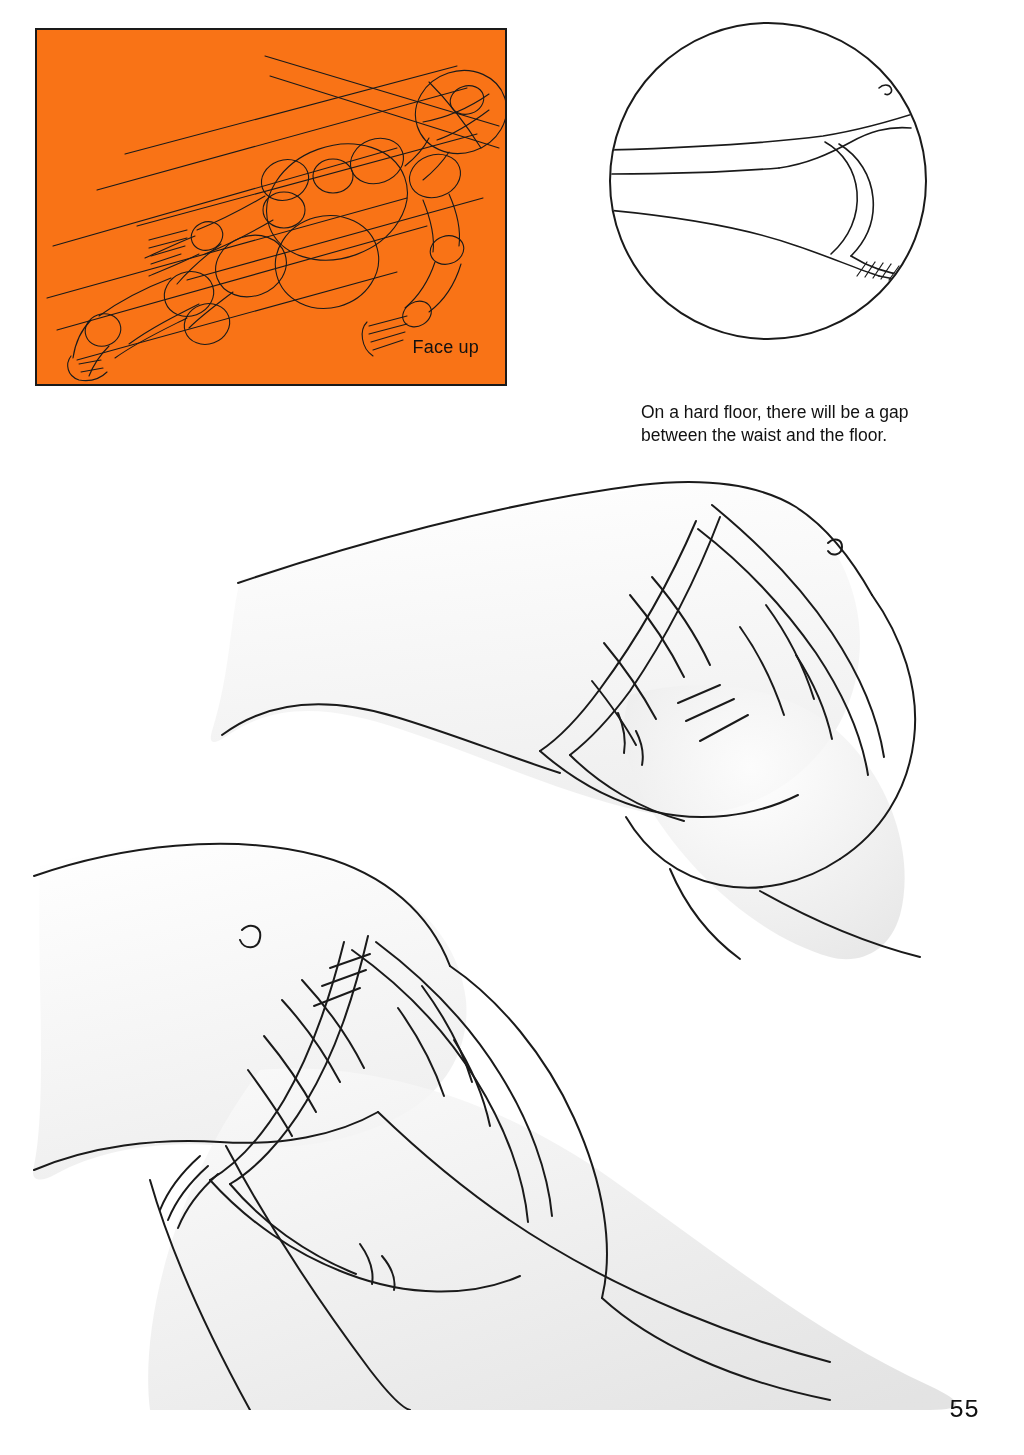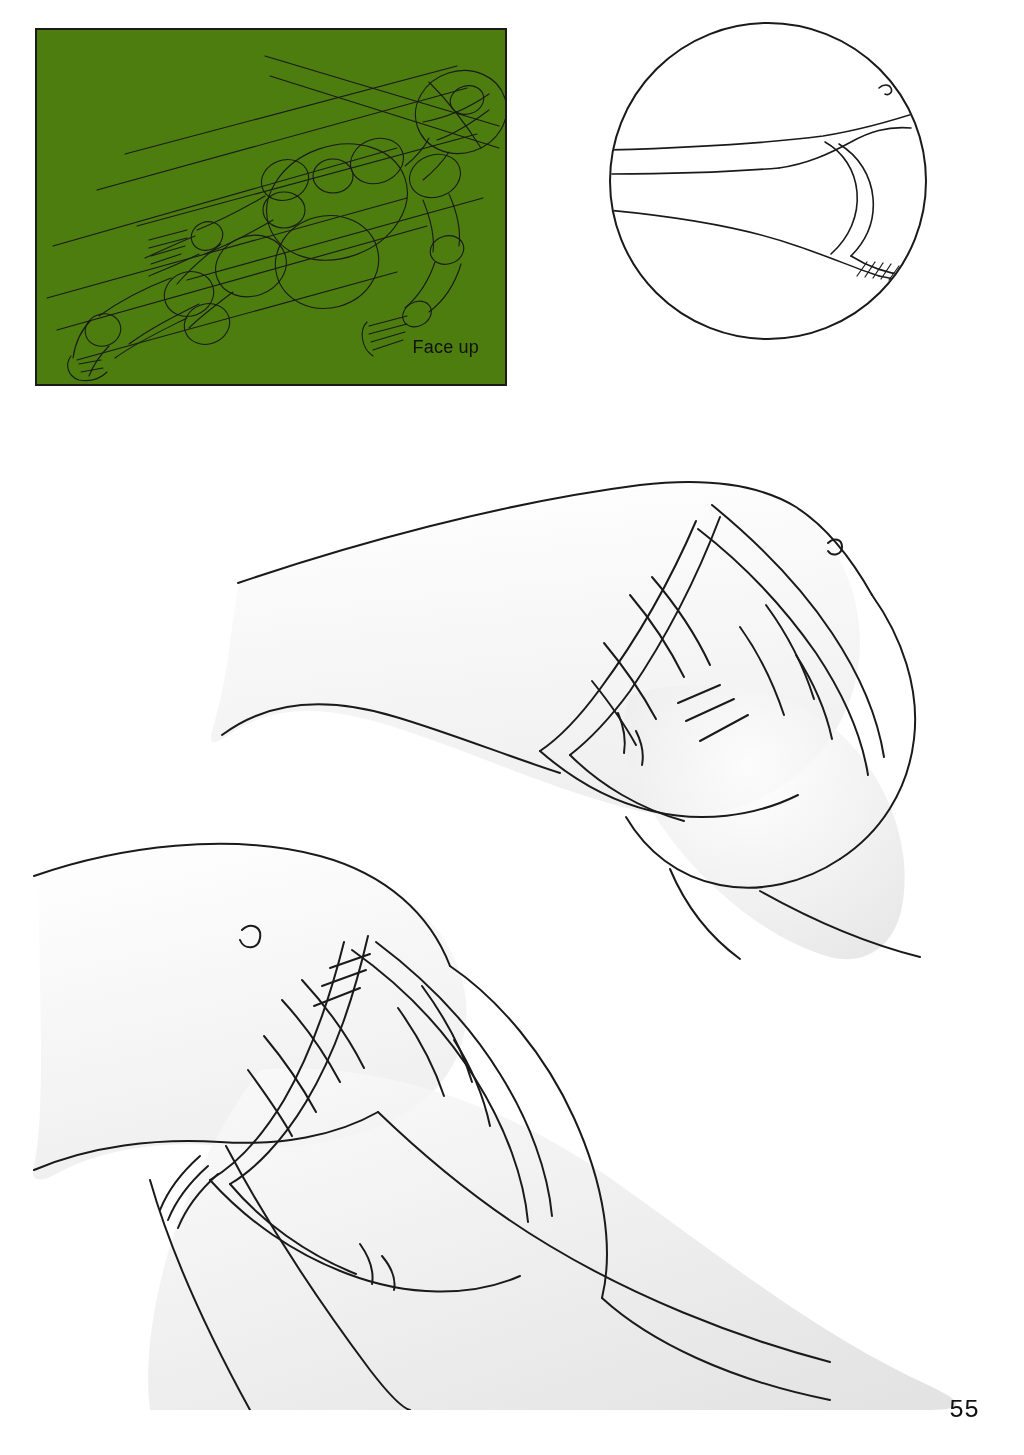--- a/index.html
+++ b/index.html
@@ -24,21 +24,21 @@
 
   
   .figure-box {
     position: absolute;
     left: 35px;
     top: 28px;
     width: 472px;
     height: 358px;
     border: 2px solid #1a1a1a;
     box-sizing: border-box;
-    background: #4d7c0f;
+    background: #f97316;
     overflow: hidden;
   }
   .figure-box svg { display: block; }
 
   .figure-caption {
     position: absolute;
     right: 26px;
     bottom: 26px;
     font-size: 18px;
     letter-spacing: 0.2px;
@@ -211,20 +211,24 @@
           <line x1="272" y1="239" x2="262" y2="254"></line>
           <line x1="280" y1="240" x2="270" y2="255"></line>
           <line x1="288" y1="242" x2="278" y2="256"></line>
           <line x1="296" y1="244" x2="287" y2="257"></line>
           <line x1="304" y1="246" x2="296" y2="258"></line>
         </g>
       </g>
     </svg>
   </div>
 
+  <div class="inset-caption">
+    <div>On a hard floor, there will be a gap</div>
+    <div>between the waist and the floor.</div>
+  </div>
 
   <div class="illus" id="illus-upper">
     <svg width="790" height="520" viewBox="0 0 790 520" xmlns="http://www.w3.org/2000/svg">
       <defs>
         <linearGradient id="tone-u1" x1="0" y1="0" x2="0.2" y2="1">
           <stop offset="0%" stop-color="#ffffff"></stop>
           <stop offset="100%" stop-color="#ededed"></stop>
         </linearGradient>
         <linearGradient id="tone-u2" x1="0.1" y1="0" x2="0.9" y2="1">
           <stop offset="0%" stop-color="#ffffff"></stop>

